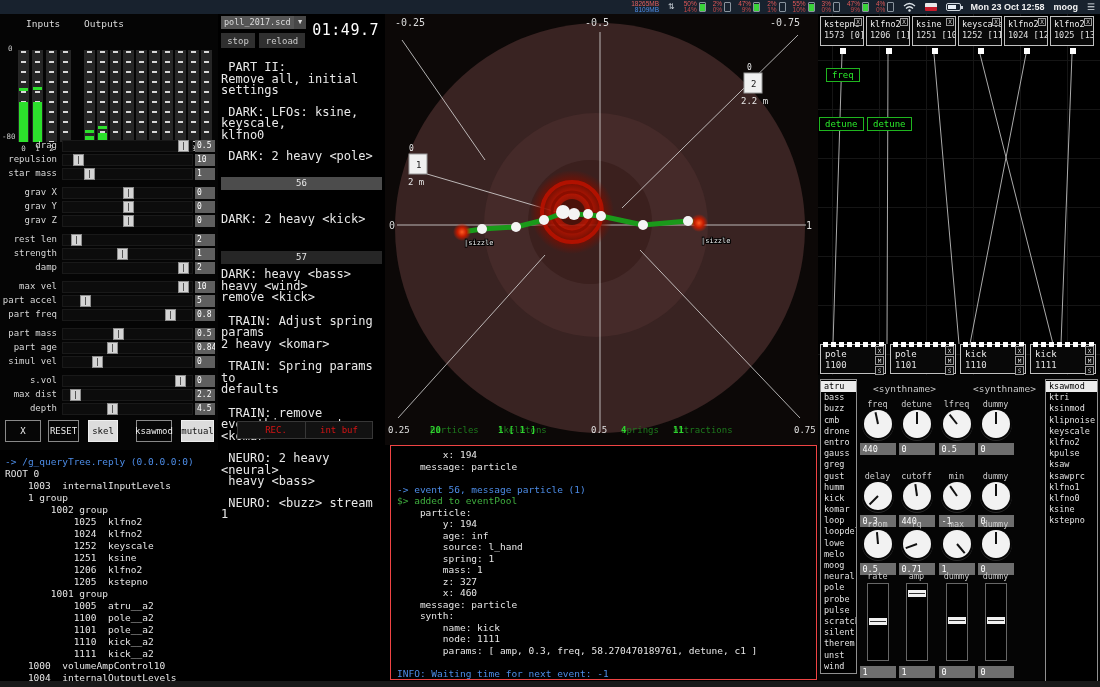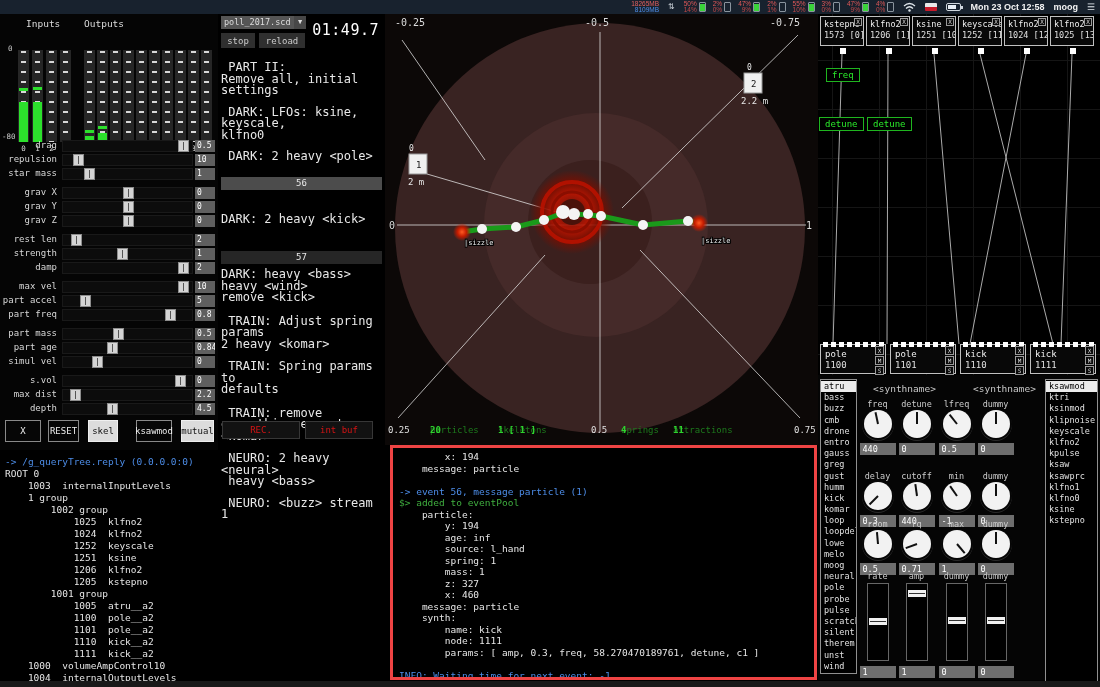--- a/index.html
+++ b/index.html
@@ -125,21 +125,21 @@
   .kval { width:36px; height:12px; background:#6e6e6e; color:#fff; font-size:8.5px;
     line-height:12px; padding-left:3px; margin-top:5px; }
   .fader { width:22px; height:78px; border:1px solid #666; background:#000; position:relative; margin-top:2px; }
   .fader .fh { position:absolute; left:1px; right:1px; height:7px; background:#f0f0f0; }
   .fader .fh::after { content:''; position:absolute; left:1px; right:1px; top:3px; height:1px; background:#333; }
 
   
   #console-left { position:absolute; left:5px; top:456px; width:382px; height:230px;
     font-size:9.5px; line-height:12px; white-space:pre; }
   #console-mid { position:absolute; left:390px; top:445px; width:427px; height:235px;
-    border:3px solid #ef4444; background:#000; font-size:9.5px; line-height:11.5px;
+    border:1px solid #ef4444; background:#000; font-size:9.5px; line-height:11.5px;
     padding:3px 6px; white-space:pre; overflow:hidden; }
   .ln-w { color:#e6e6e6; } .ln-b { color:#4d8de8; } .ln-g { color:#3fae3f; }
   #bottom-strip { position:absolute; left:0; top:681px; width:1100px; height:6px; background:#191919; }
 </style>
 </head>
 <body>
 
 <div id="app">
 
   <div id="menubar">
@@ -476,21 +476,21 @@
         <div class="sblock" style="margin-top: 12px;"> TRAIN: Adjust spring params
 2 heavy &lt;komar&gt;</div>
         <div class="sblock" style="margin-top: 11px;"> TRAIN: Spring params to
 defaults</div>
         <div class="sblock" style="margin-top: 12px;"> TRAIN: remove everything except
 &lt;komar&gt;</div>
         <div class="sblock" style="margin-top: 11px;"> NEURO: 2 heavy &lt;neural&gt;
  heavy &lt;bass&gt;</div>
         <div class="sblock" style="margin-top: 10px;"> NEURO: &lt;buzz&gt; stream 1</div>
       </div>
-    <div class="rec-btn" style="left:4px;width:78px">REC.</div>
+    <div class="rec-btn" style="left:19px;width:78px">REC.</div>
     <div class="rec-btn" style="left:87px;width:68px">int buf</div>
   </div>
 
   <div id="viz">
     <svg width="433" height="431" viewBox="0 0 433 431">
       <defs>
         <radialGradient id="blobGrad">
           <stop offset="0%" stop-color="#5a140a"></stop>
           <stop offset="45%" stop-color="#c01400"></stop>
           <stop offset="70%" stop-color="#7a0e00"></stop>

